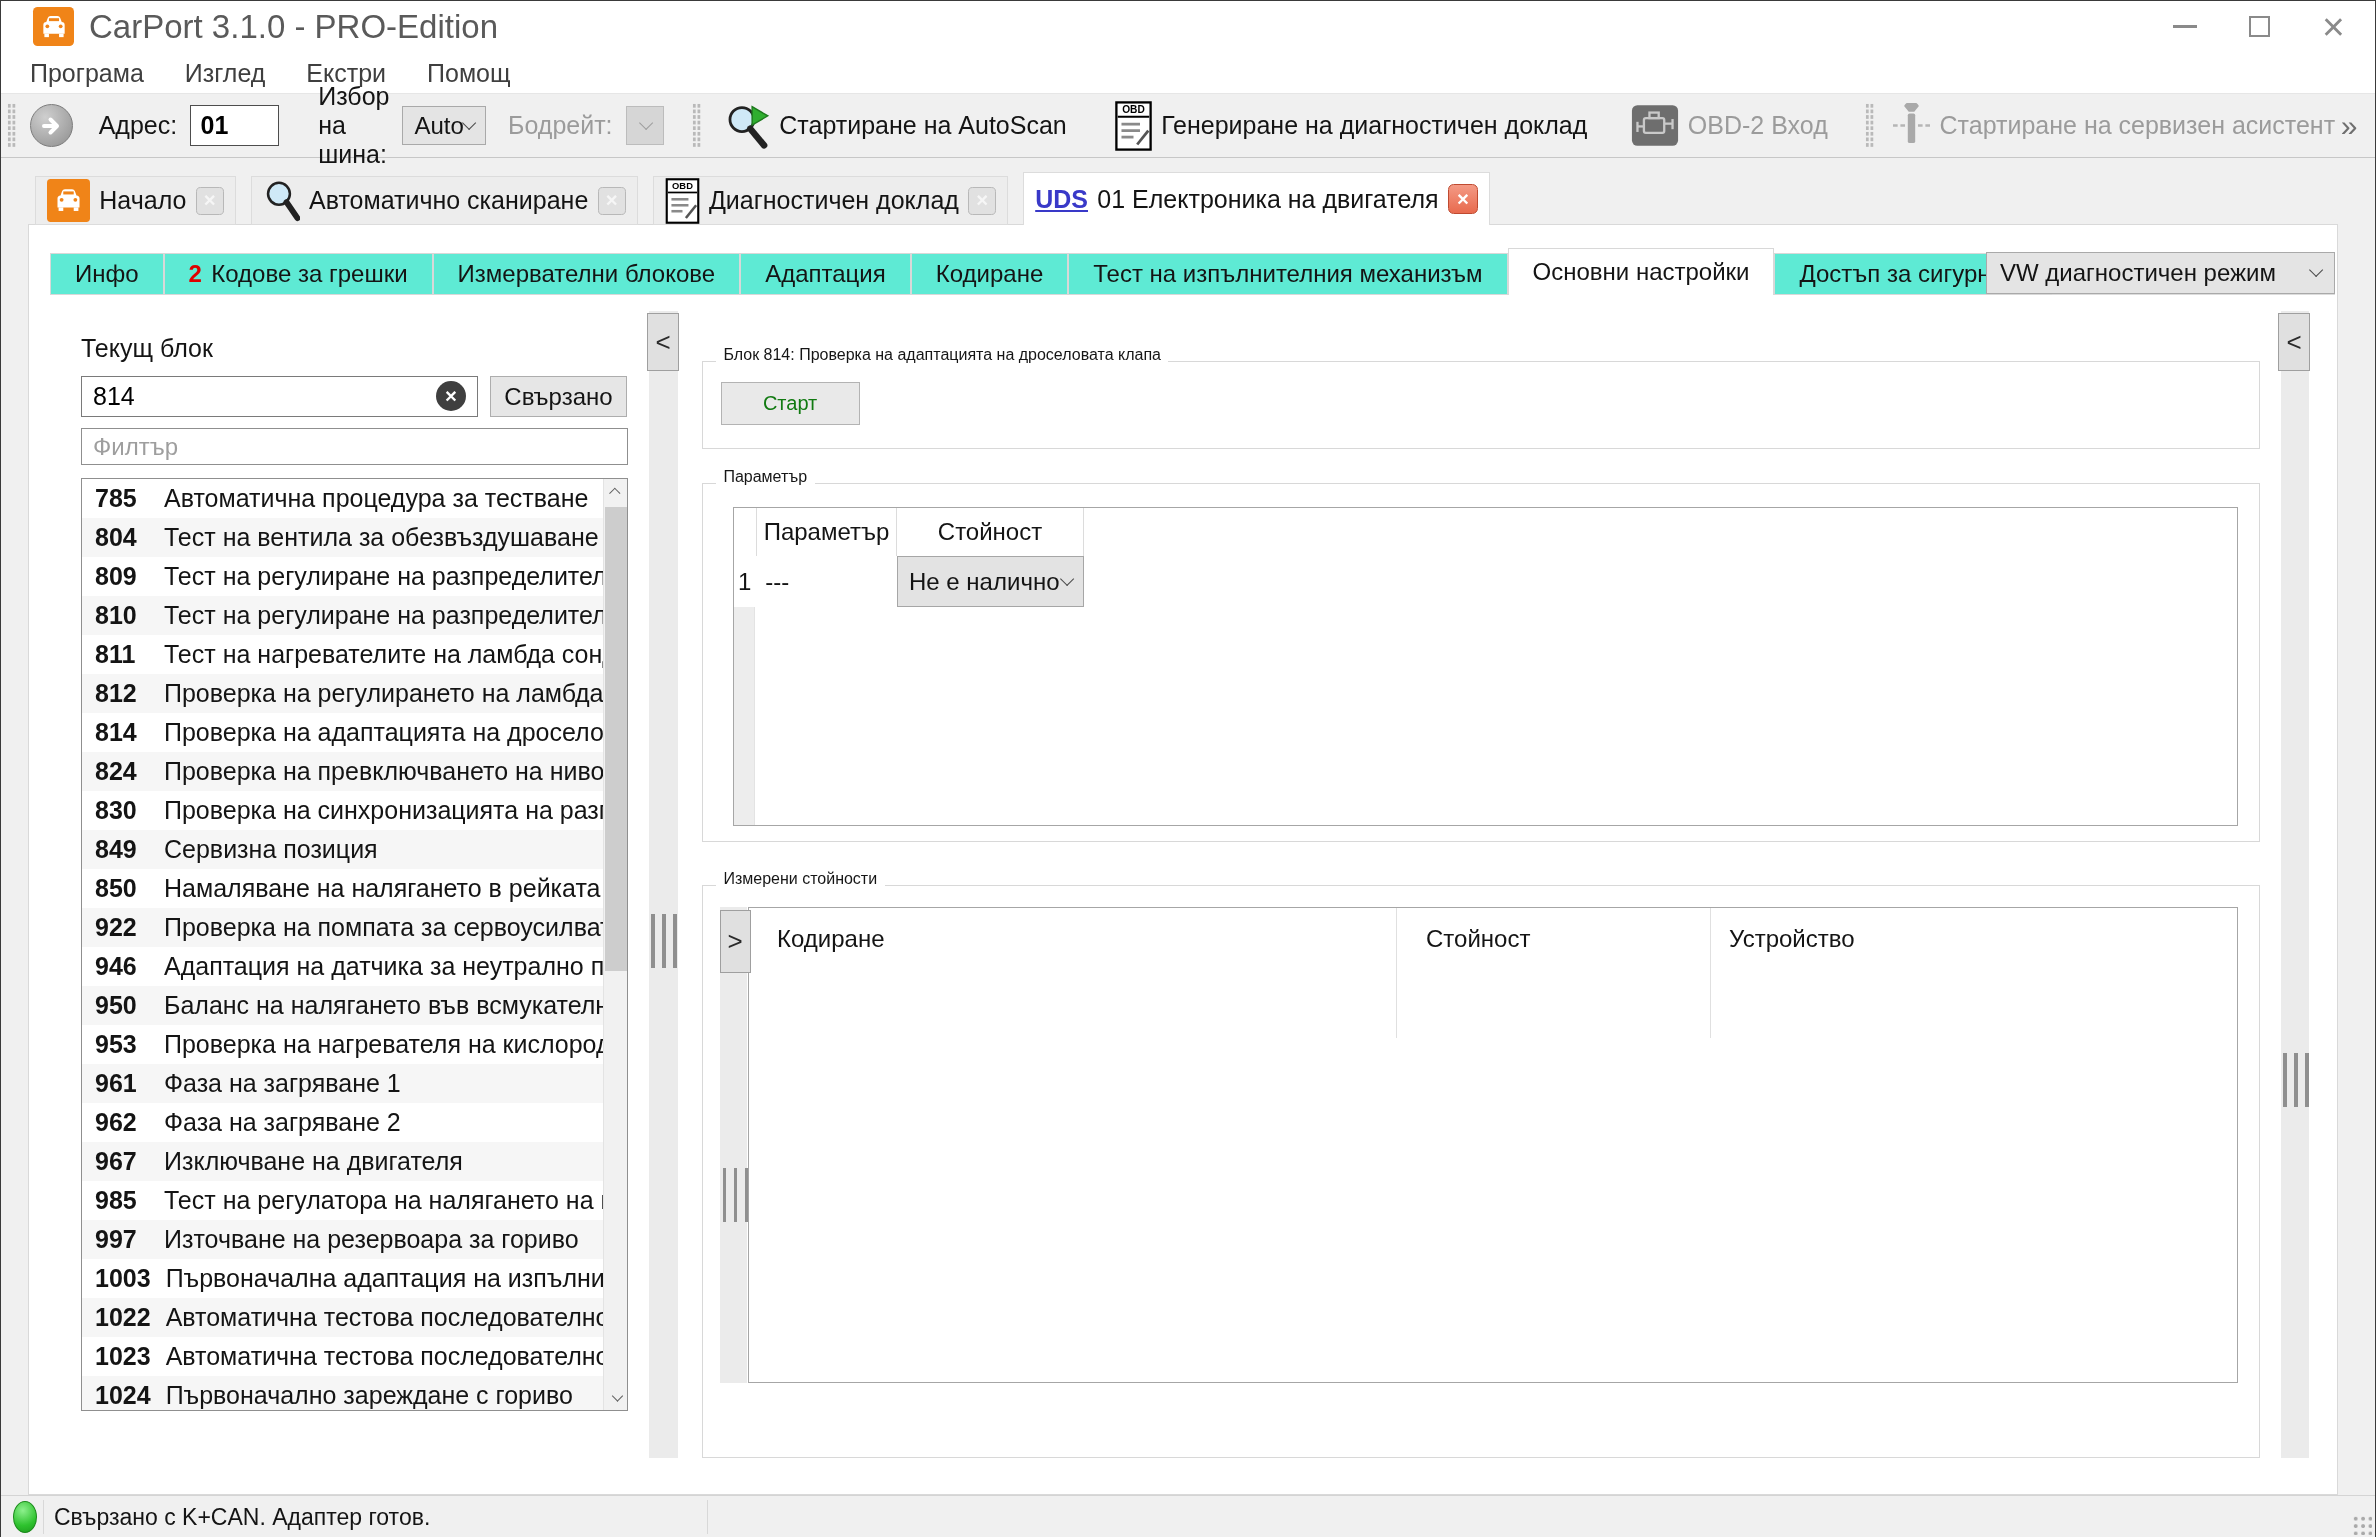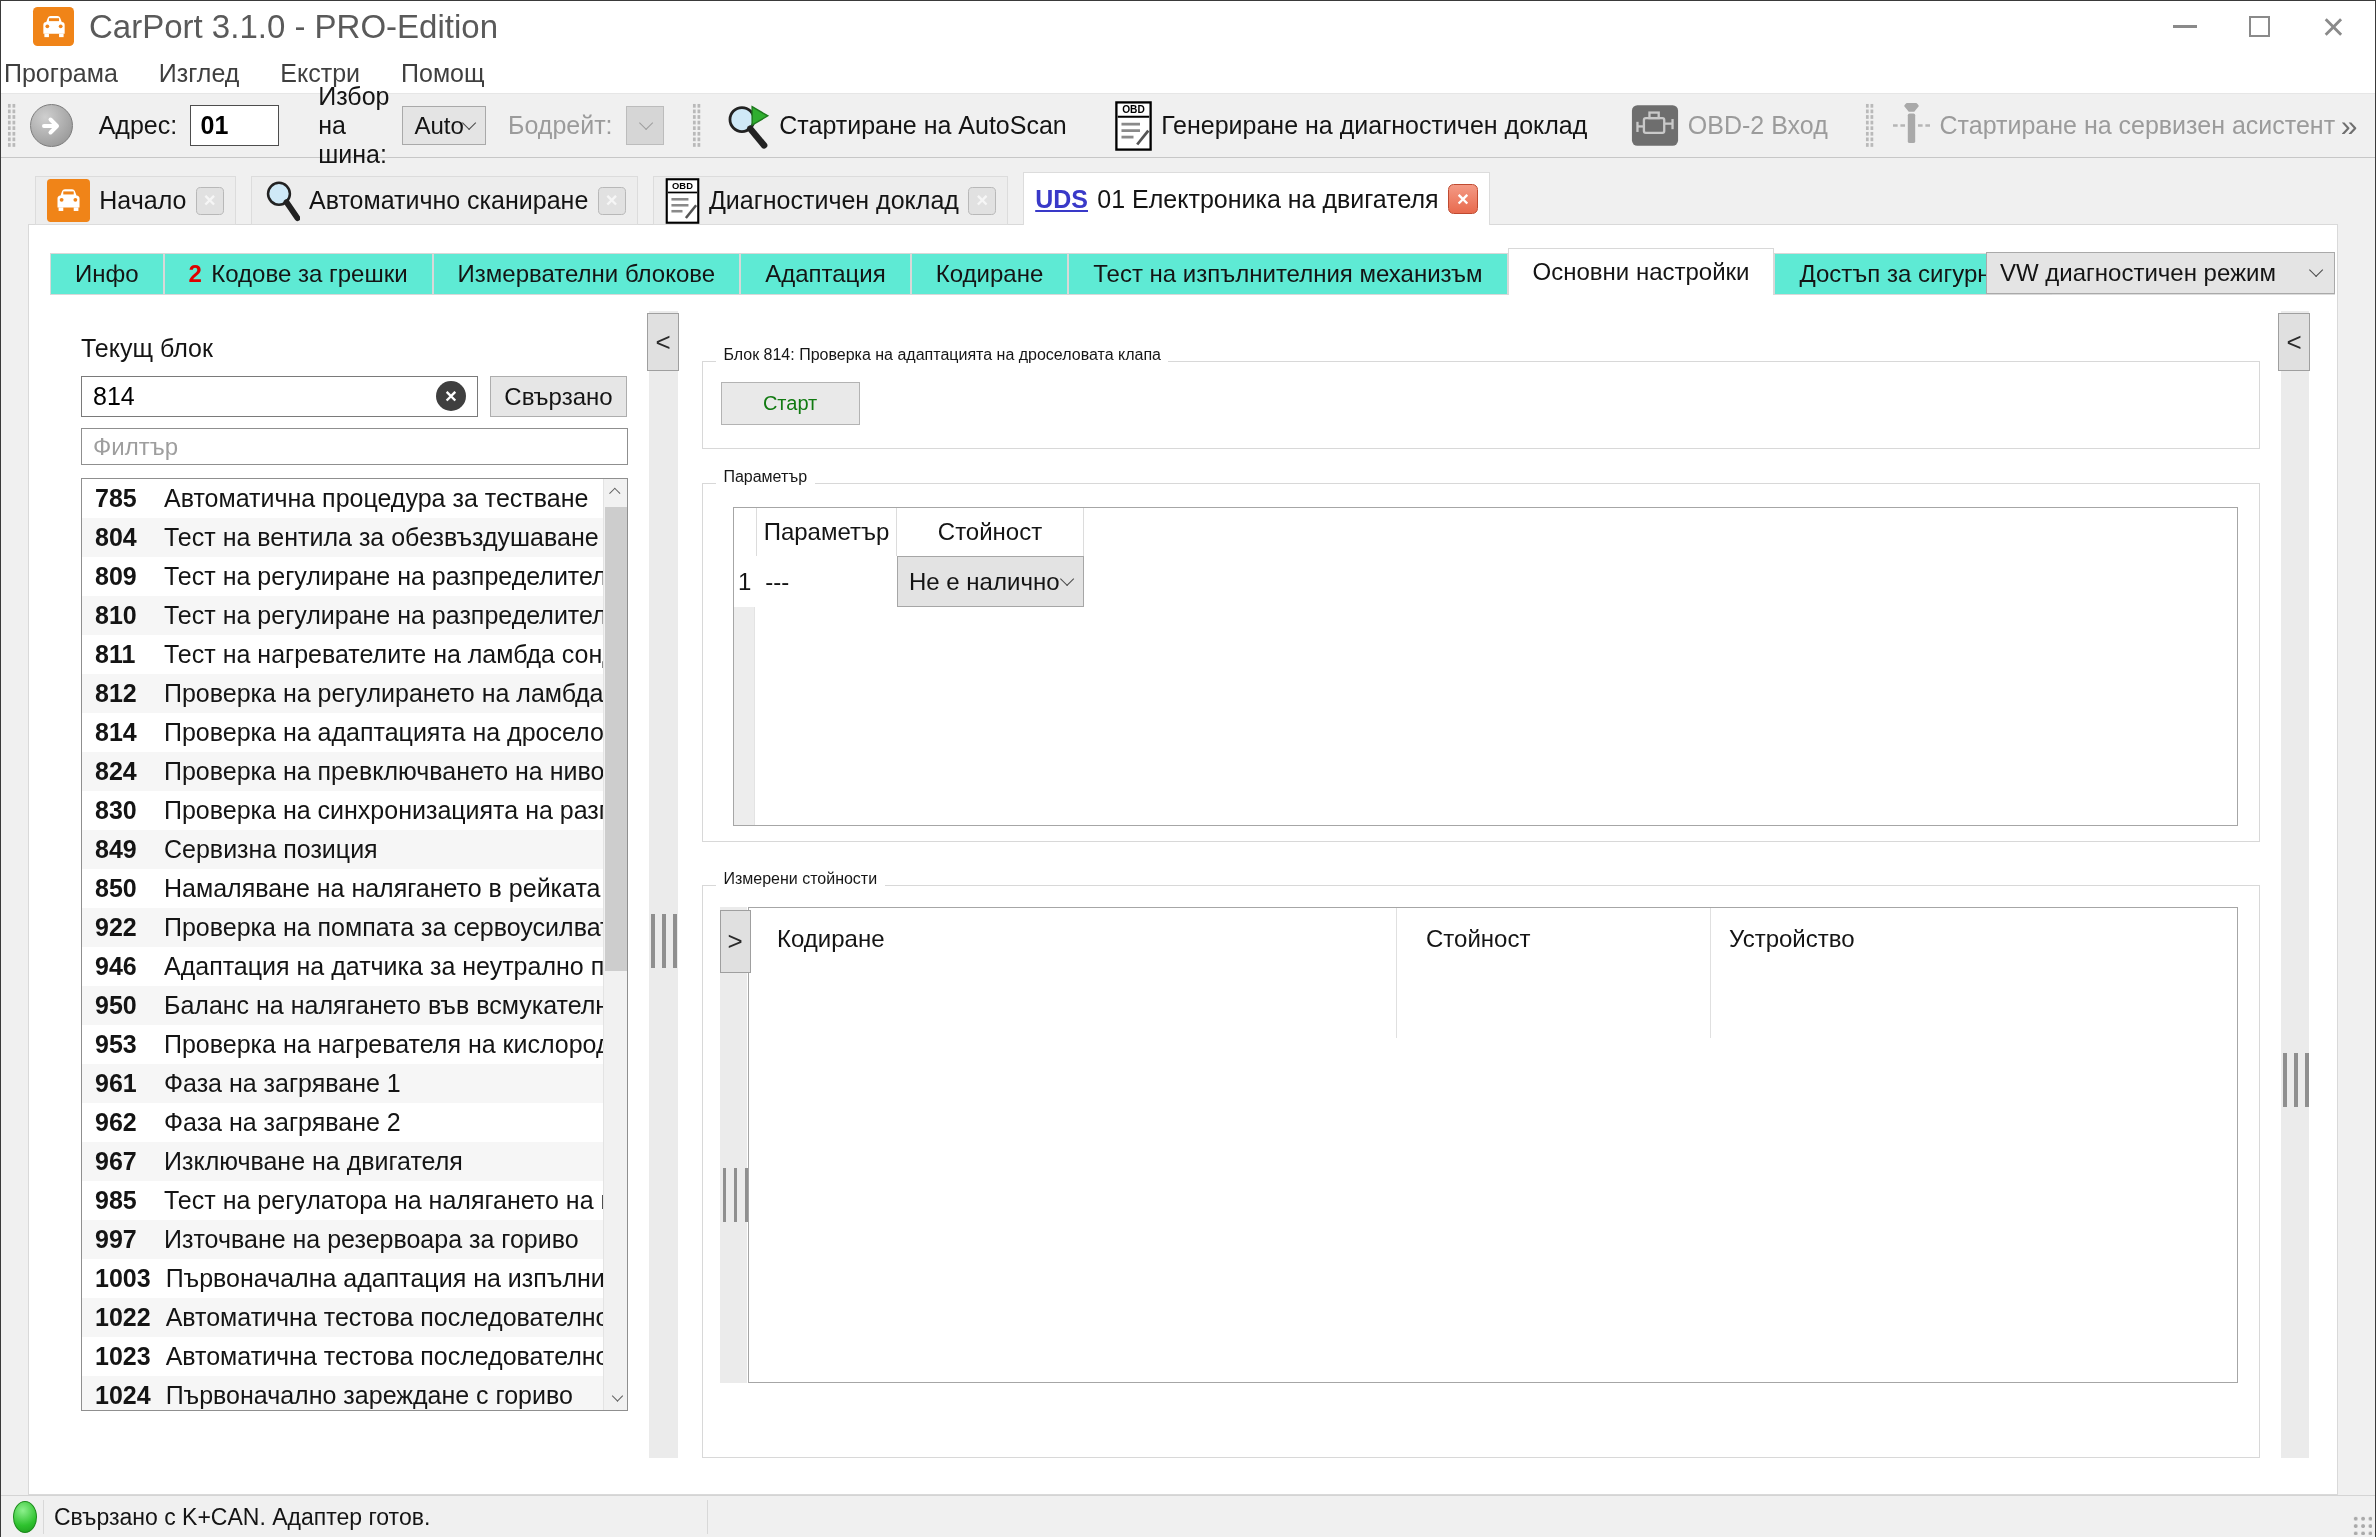--- a/index.html
+++ b/index.html
@@ -18,21 +18,21 @@
   .titlebar { position:absolute; left:0; top:0; width:100%; height:53px; background:#fff; display:flex; align-items:center; }
   .app-icon { width:41px; height:39px; margin-left:33px; background:#F08418; border-radius:4.6px; display:flex; align-items:center; justify-content:center; flex:none; }
   .win-title { margin-left:15px; font-size:33px; color:#5a5a5a; }
   .win-buttons { position:absolute; right:5.6px; top:0; height:53px; display:flex; }
   .win-btn { width:74px; height:53px; display:flex; align-items:center; justify-content:center; color:#8a8a8a; }
   .glyph-min { width:24px; height:2.8px; background:#8a8a8a; }
   .glyph-max { width:20.4px; height:20.4px; border:2.8px solid #8a8a8a; }
   .glyph-close { font-size:39px; line-height:1; color:#8a8a8a; }
 
   
-  .menubar { position:absolute; left:0; top:53px; width:100%; height:40px; background:#fff; display:flex; align-items:center; padding-left:4px; gap:41px; }
+  .menubar { position:absolute; left:0; top:53px; width:100%; height:40px; background:#fff; display:flex; align-items:center; padding-left:30px; gap:41px; }
   .menu-item { font-size:25px; color:#3f3f3f; }
 
   
   .toolbar { position:absolute; left:0; top:93px; width:100%; height:65px; background:#f0f0f0;
              border-top:0.9px solid #e6e6e6; border-bottom:0.9px solid #c7c7c7; display:flex; align-items:center; padding:0 13px 0 7.4px; }
   .grip { width:9.3px; height:45px; background-image:radial-gradient(#b9b9b9 1.5px, transparent 1.6px); background-size:4.6px 5.6px; flex:none; }
   .nav-btn { width:43px; height:43px; margin-left:13px; border-radius:50%;
              background:radial-gradient(circle at 35% 30%, #cfcfcf, #8e8e8e); border:0.9px solid #7c7c7c;
              display:flex; align-items:center; justify-content:center; flex:none; }
   .tb-label { font-size:25px; color:#141414; }

